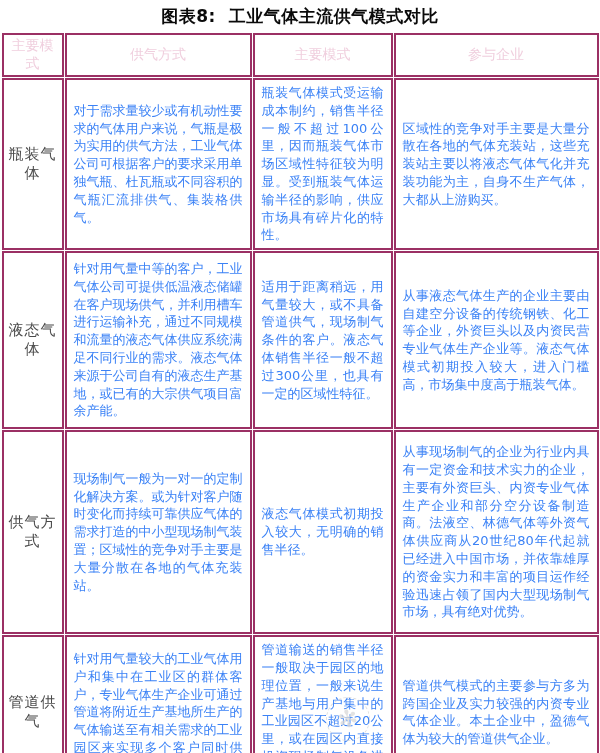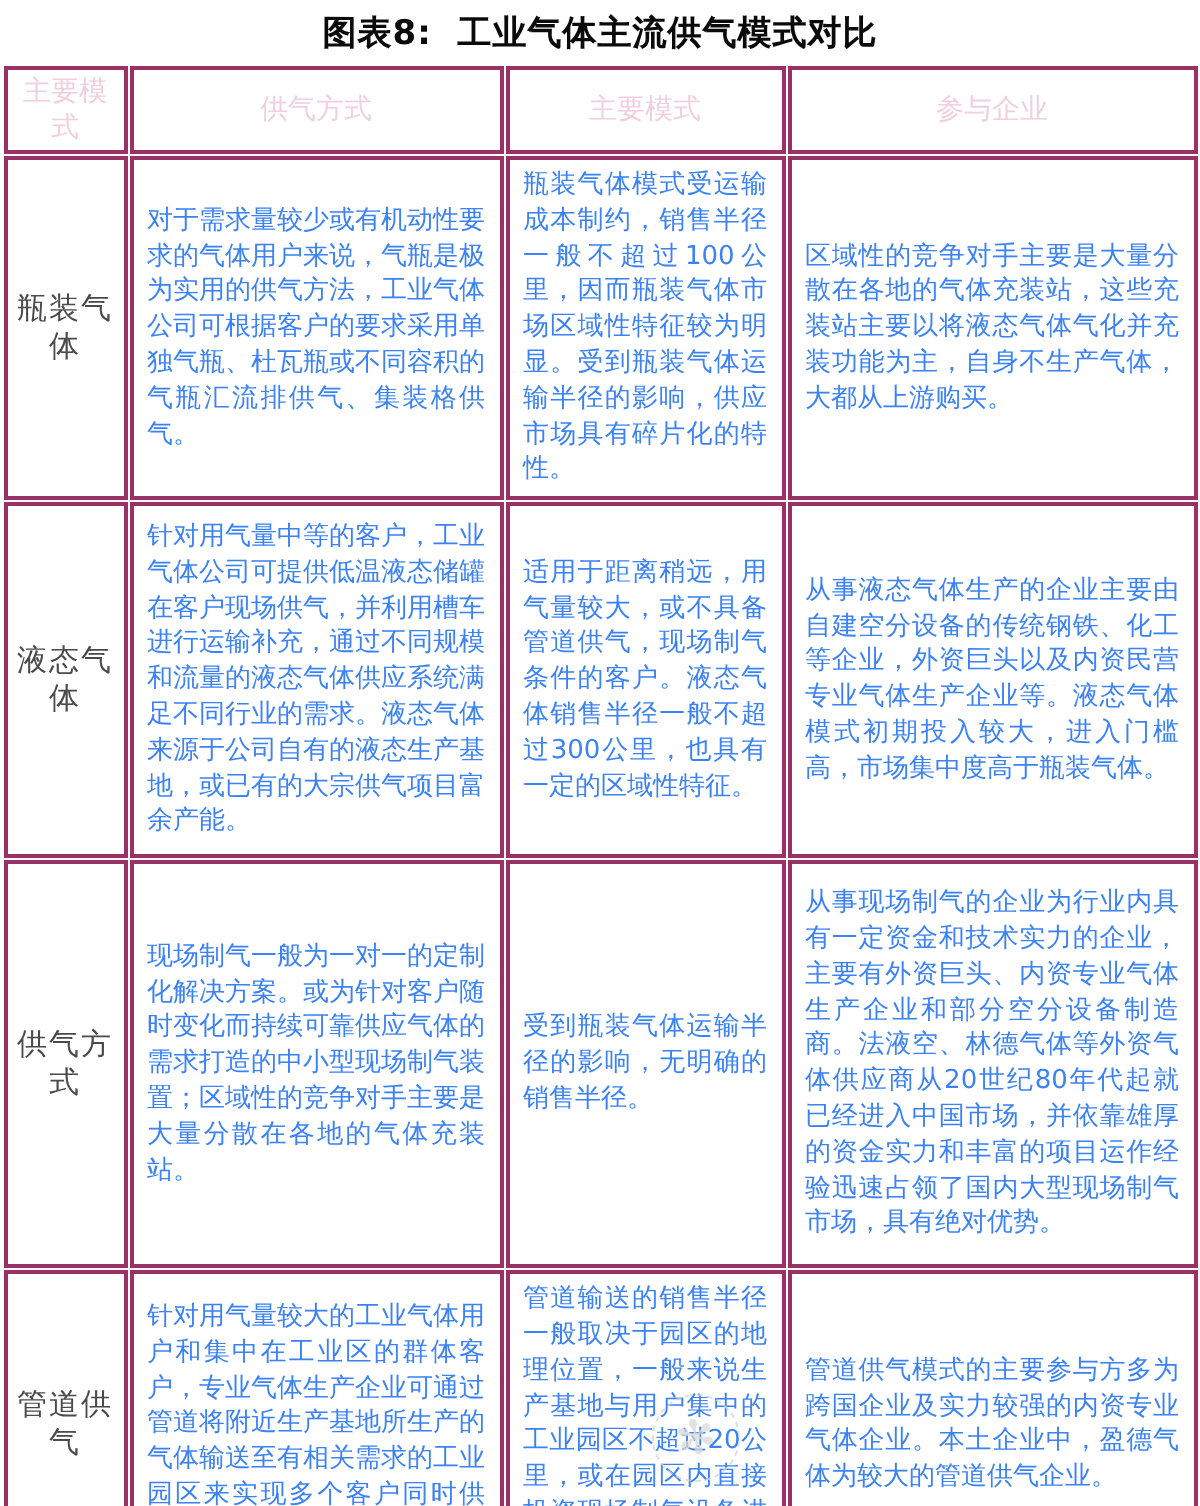--- a/index.html
+++ b/index.html
@@ -119,21 +119,21 @@
       </tr>
       <tr class="r2">
         <th class="mode">液态气体</th>
         <td>针对用气量中等的客户，工业气体公司可提供低温液态储罐在客户现场供气，并利用槽车进行运输补充，通过不同规模和流量的液态气体供应系统满足不同行业的需求。液态气体来源于公司自有的液态生产基地，或已有的大宗供气项目富余产能。</td>
         <td>适用于距离稍远，用气量较大，或不具备管道供气，现场制气条件的客户。液态气体销售半径一般不超过300公里，也具有一定的区域性特征。</td>
         <td>从事液态气体生产的企业主要由自建空分设备的传统钢铁、化工等企业，外资巨头以及内资民营专业气体生产企业等。液态气体模式初期投入较大，进入门槛高，市场集中度高于瓶装气体。</td>
       </tr>
       <tr class="r3">
         <th class="mode">供气方式</th>
         <td>现场制气一般为一对一的定制化解决方案。或为针对客户随时变化而持续可靠供应气体的需求打造的中小型现场制气装置；区域性的竞争对手主要是大量分散在各地的气体充装站。</td>
-        <td>受到瓶装气体运输半径的影响，无明确的销售半径。</td>
+        <td>液态气体模式初期投入较大，无明确的销售半径。</td>
         <td>从事现场制气的企业为行业内具有一定资金和技术实力的企业，主要有外资巨头、内资专业气体生产企业和部分空分设备制造商。法液空、林德气体等外资气体供应商从20世纪80年代起就已经进入中国市场，并依靠雄厚的资金实力和丰富的项目运作经验迅速占领了国内大型现场制气市场，具有绝对优势。</td>
       </tr>
       <tr class="r4">
         <th class="mode">管道供气</th>
         <td>针对用气量较大的工业气体用户和集中在工业区的群体客户，专业气体生产企业可通过管道将附近生产基地所生产的气体输送至有相关需求的工业园区来实现多个客户同时供气。</td>
         <td>管道输送的销售半径一般取决于园区的地理位置，一般来说生产基地与用户集中的工业园区不超过20公里，或在园区内直接投资现场制气设备进行一对多供气。</td>
         <td>管道供气模式的主要参与方多为跨国企业及实力较强的内资专业气体企业。本土企业中，盈德气体为较大的管道供气企业。</td>
       </tr>
     </tbody>
   </table>

